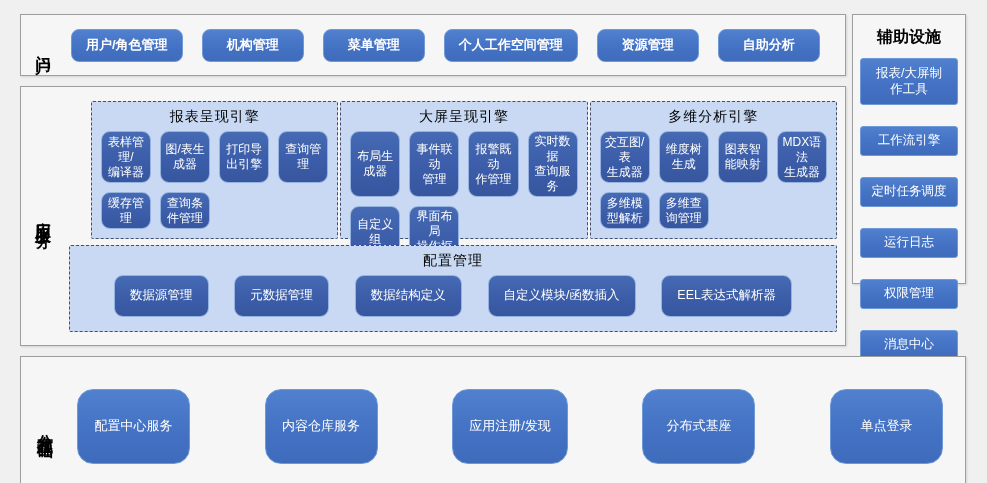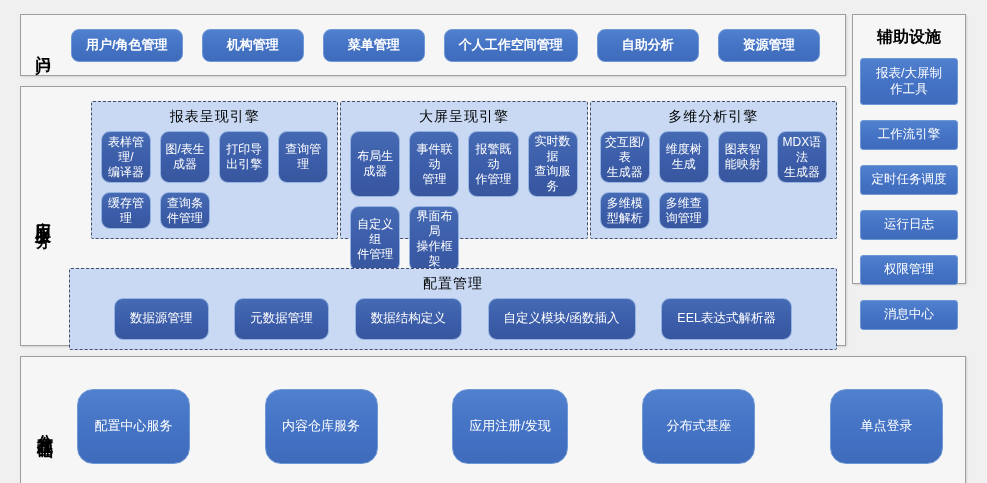--- a/index.html
+++ b/index.html
@@ -38,48 +38,48 @@
   .engine-title, .config-title {
     text-align:center; font-size:14px; color:#000; padding:3px 0 5px; letter-spacing:1px;
   }
   .engine-grid { flex:1; display:grid; grid-template-columns:repeat(4,1fr); gap:9px 9px; }
   .node {
     background:linear-gradient(180deg,#466ab4 0%, #3b5ca8 60%, #37569e 100%);
     border:1px solid #94b3e0; border-radius:9px; color:#fff;
     display:flex; align-items:center; justify-content:center; text-align:center;
     font-size:12px; font-weight:500; line-height:1.25; white-space:pre-line; padding:2px;
   }
-  .config-box { margin-top:29px; height:87px; padding:3px 10px 9px; }
+  .config-box { margin-top:6px; height:87px; padding:3px 10px 9px; }
   .config-row { flex:1; display:flex; align-items:flex-start; justify-content:space-between; padding:0 34px; gap:14px; }
   .config-row .node { height:42px; padding:0 15px; min-width:92px; font-size:12.5px; }
   
   .aux { left:852px; top:14px; width:114px; height:270px; display:flex; flex-direction:column; align-items:center; }
   .aux-title { font-size:16px; font-weight:700; color:#000; margin:12px 0 10px; }
-  .aux .btn { width:98px; min-height:30px; font-size:12.5px; border-radius:3px; margin-bottom:15px; padding:2px 4px; }
+  .aux .btn { width:98px; min-height:30px; font-size:12.5px; border-radius:3px; margin-bottom:21px; padding:2px 4px; }
   .aux .btn.tall { min-height:47px; }
   
   .dist { left:20px; top:356px; width:946px; height:140px; display:flex; }
   .dist .vlabel { flex:0 0 48px; letter-spacing:2px; }
   .dist-row { flex:1; display:flex; align-items:center; justify-content:space-between; gap:20px; padding:0 22px 0 8px; }
   .dist-row .btn { height:75px; min-width:113px; padding:0 16px; border-radius:16px; font-size:13px; font-weight:500; }
 </style>
 </head>
 <body>
 
 <div class="canvas">
 
   <section class="panel portal">
     <div class="vlabel">门户</div>
     <div class="portal-row">
       <div class="btn">用户/角色管理</div>
       <div class="btn">机构管理</div>
       <div class="btn">菜单管理</div>
       <div class="btn">个人工作空间管理</div>
+      <div class="btn">资源管理</div>
       <div class="btn">自助分析</div>
-      <div class="btn">资源管理</div>
     </div>
   </section>
 
   <section class="panel apps">
     <div class="vlabel">应用服务</div>
     <div class="apps-content">
       <div class="engines-row">
 
         <div class="engine-box">
           <div class="engine-title">报表呈现引擎</div>

